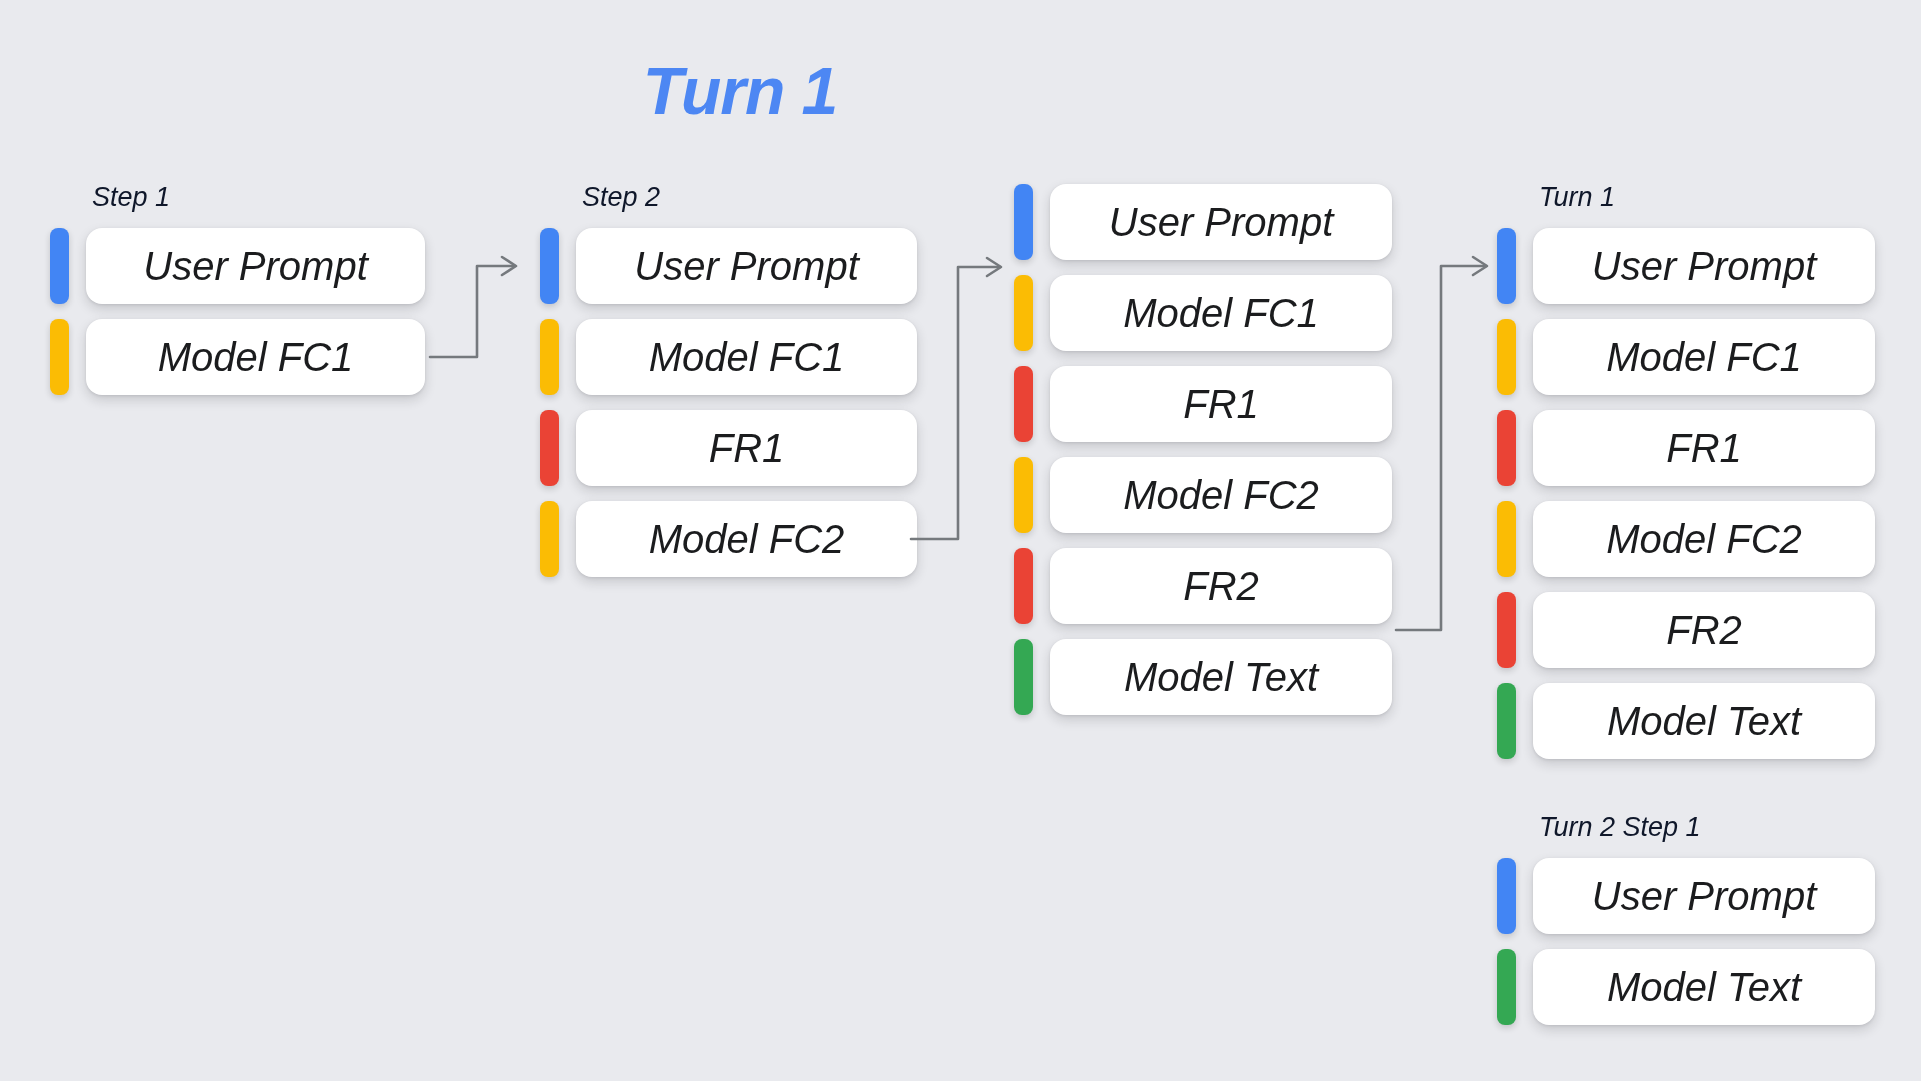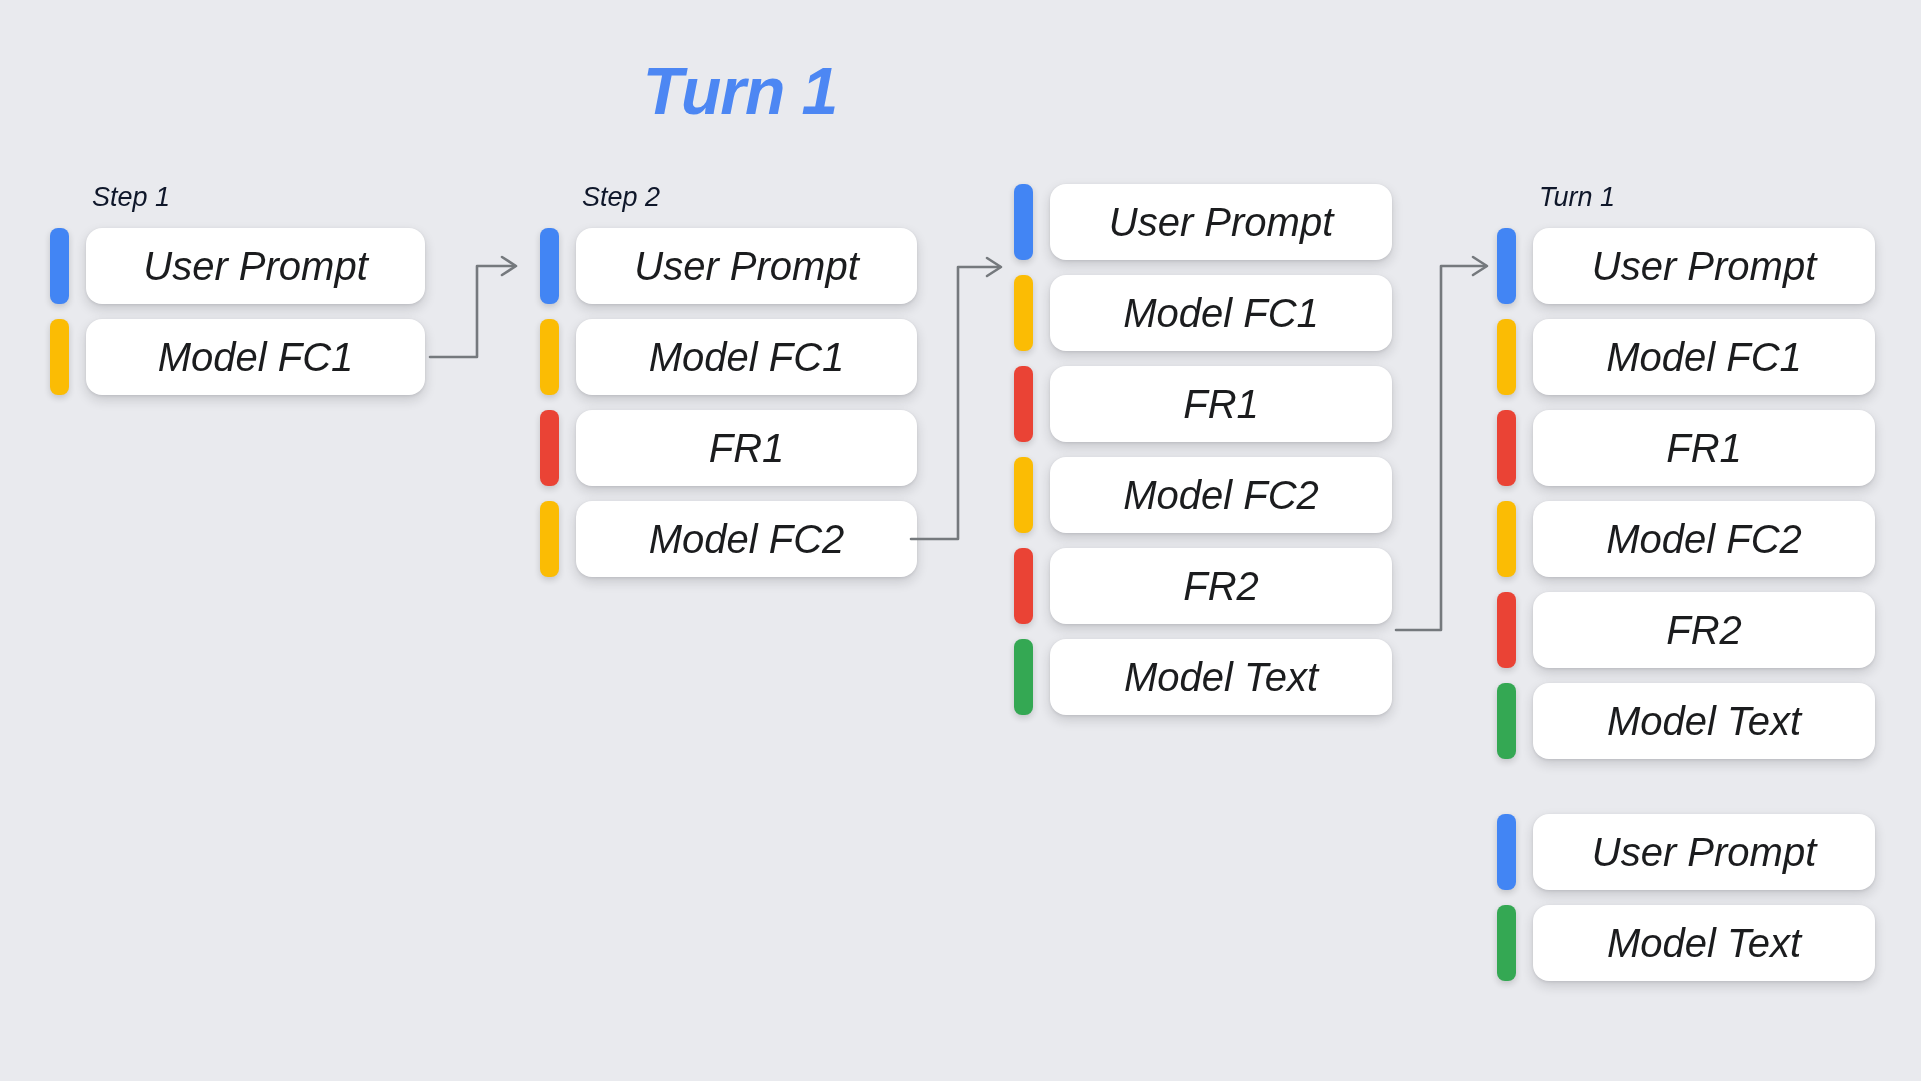--- a/index.html
+++ b/index.html
@@ -184,20 +184,21 @@
     </div>
     <div class="row">
       <span class="bar" style="background-color: rgb(52, 168, 83);"></span>
       <div class="card">
           <span>Model Text</span>
         </div>
     </div>
   </div>
 
   <div class="col" id="col-turn2step1">
+    <div class="col-label">Turn 2 Step 1</div>
     <div class="row">
       <span class="bar" style="background-color: rgb(66, 133, 244);"></span>
       <div class="card">
           <span>User Prompt</span>
         </div>
     </div>
     <div class="row">
       <span class="bar" style="background-color: rgb(52, 168, 83);"></span>
       <div class="card">
           <span>Model Text</span>

